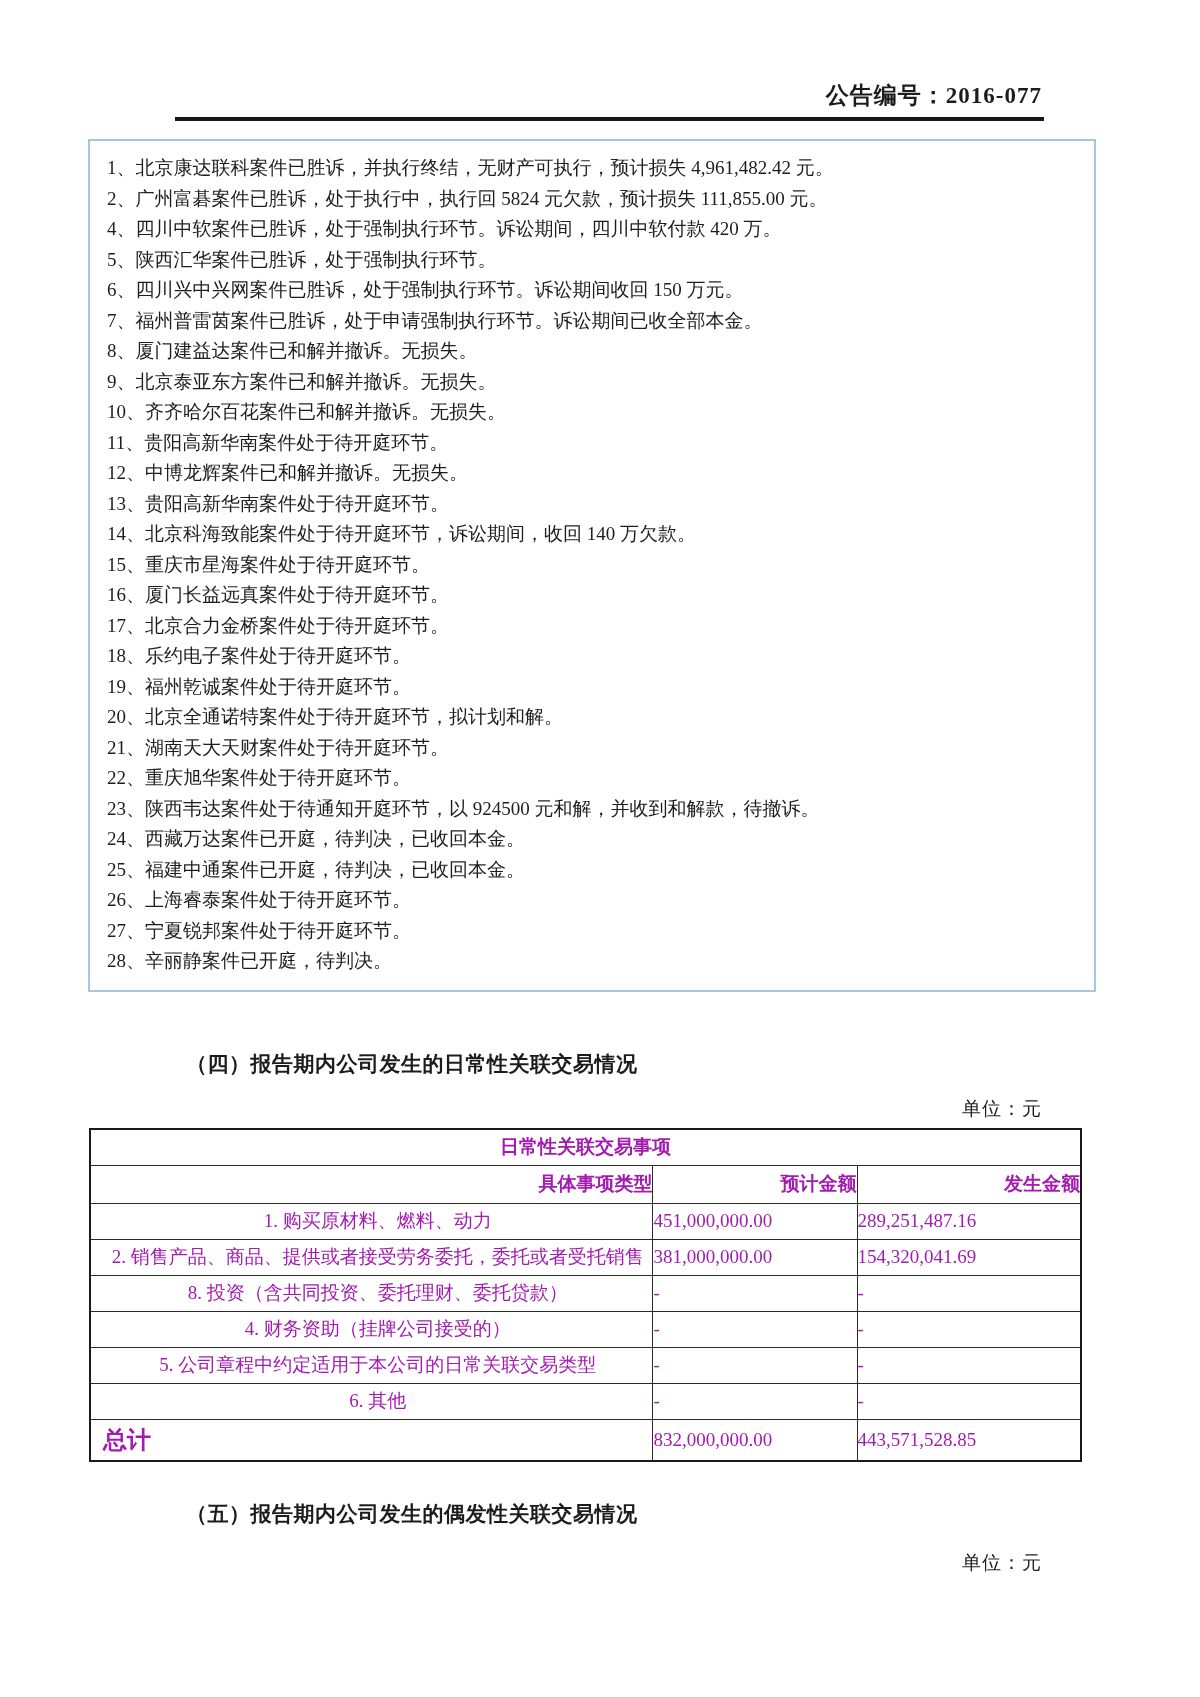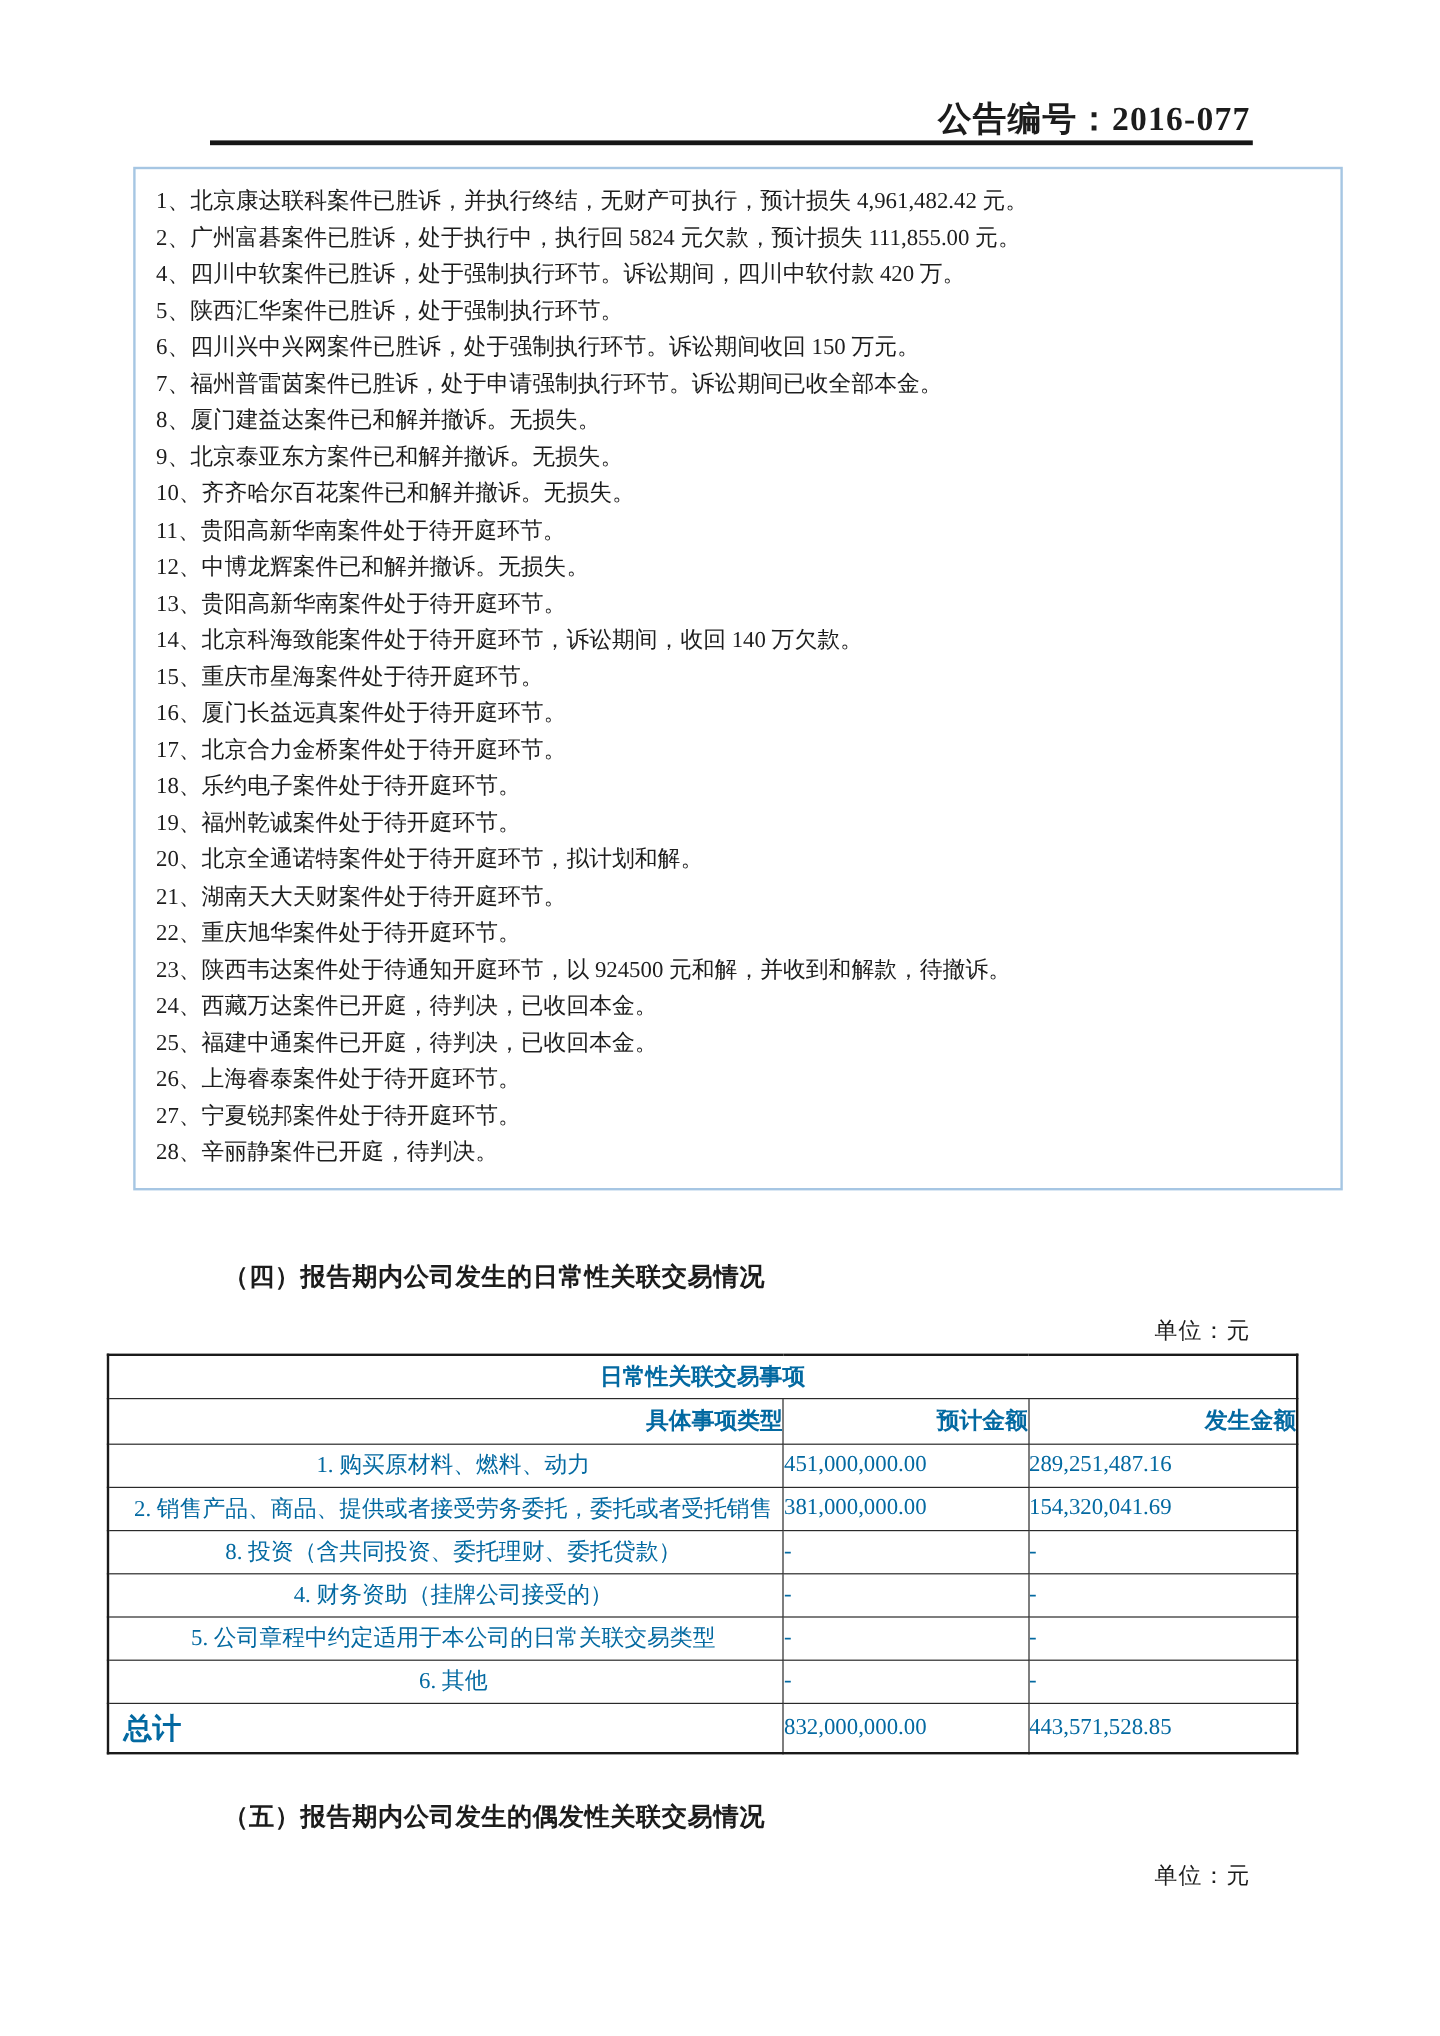--- a/index.html
+++ b/index.html
@@ -10,30 +10,30 @@
     background:#ffffff;
     outline:1px solid #ececec;
     font-family:"Liberation Serif","DejaVu Serif",serif;
     color:#1c1c1c;
     overflow:hidden;
     box-sizing:border-box;
   }
   
   .doc-header{
     position:absolute;top:80px;left:0;right:158px;
-    text-align:right;font-size:28px;font-weight:bold;letter-spacing:1px;
+    text-align:right;font-size:23px;font-weight:bold;letter-spacing:1px;
     white-space:nowrap;
   }
   .header-rule{
     position:absolute;top:117px;left:175px;width:869px;height:4px;
     background:#161616;
   }
   
   .case-box{
-    position:absolute;top:139px;left:111px;width:1008px;
+    position:absolute;top:139px;left:88px;width:1008px;
     box-sizing:border-box;
     border:2px solid #a6c6e3;
     background:#ffffff;
     padding:12px 12px 13px 17px;
   }
   .case-item{
     font-size:19px;line-height:30.5px;white-space:nowrap;
     color:#1d1d1d;
   }
   
@@ -47,21 +47,21 @@
   .unit-label{
     position:absolute;right:158px;
     font-size:19px;letter-spacing:1px;white-space:nowrap;
   }
   #unit1{top:1096px;}
   #unit2{top:1550px;}
   
   .tx-table{
     position:absolute;top:1128px;left:89px;width:993px;
     border-collapse:collapse;table-layout:fixed;
-    font-size:19px;color:#0369a1;
+    font-size:19px;color:#a21caf;
     border:2.5px solid #1a1a1a;
   }
   .tx-table col.c1{width:56.8%;}
   .tx-table col.c2{width:20.6%;}
   .tx-table col.c3{width:22.6%;}
   .tx-table th,.tx-table td{
     border:1.4px solid #2a2a2a;
     padding:0;box-sizing:border-box;
     font-weight:normal;
     overflow:hidden;white-space:nowrap;

